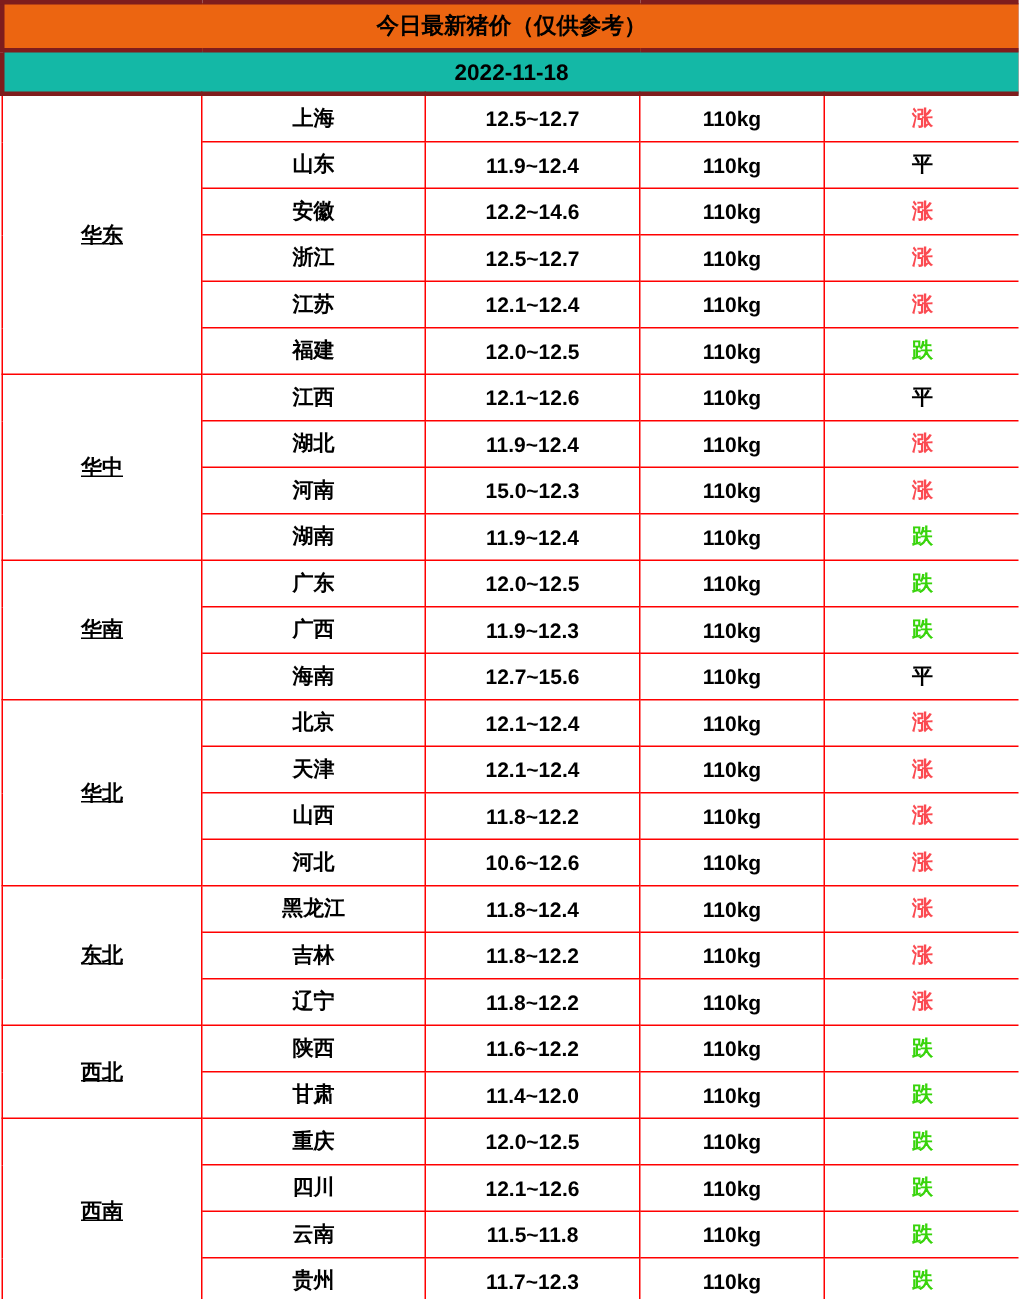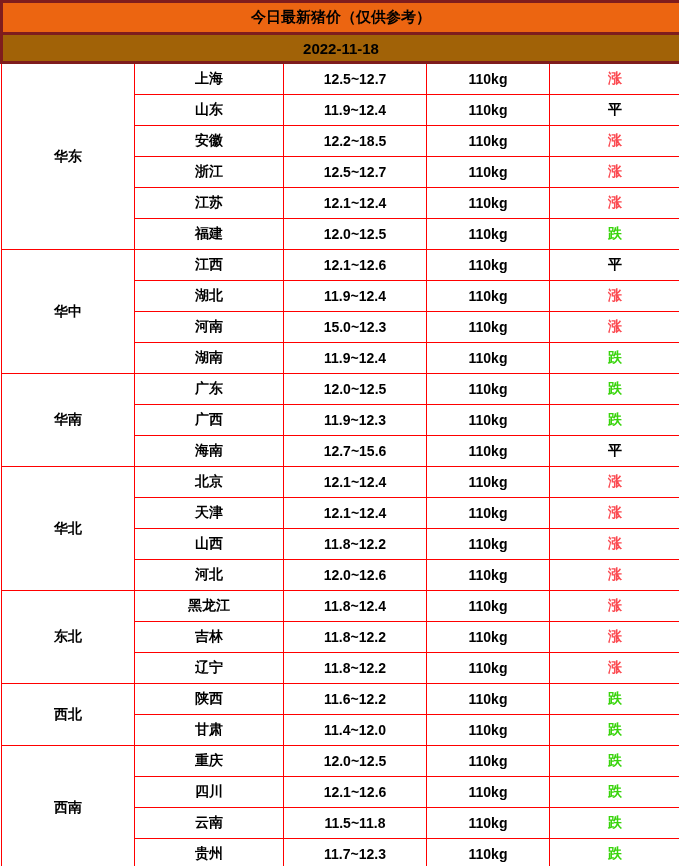--- a/index.html
+++ b/index.html
@@ -2,60 +2,60 @@
 <html><head>
 <meta charset="utf-8">
 <style>
   html,body{margin:0;padding:0;background:#ffffff;}
   body{width:679px;font-family:"Liberation Sans","DejaVu Sans",sans-serif;-webkit-font-smoothing:antialiased;}
   table{width:679px;border-collapse:collapse;table-layout:fixed;}
   td,th{border:1px solid #ff0000;text-align:center;vertical-align:middle;font-weight:bold;color:#000;padding:0;}
   tr.title-row th{height:29px;font-size:15px;}
   tr.date-row th{height:26px;font-size:15px;}
   tbody td{height:30px;font-size:14px;background:#ffffff;}
-  td.region{font-size:14px;}
+  td.region{font-size:14px;text-decoration:underline;}
   td.trend{font-size:14px;}
   .hdr{border:3px solid #7f1d1d;}
 </style>
 </head>
 <body>
 
 <table>
   <colgroup>
     <col style="width:133px">
       <col style="width:149px">
       <col style="width:143px">
       <col style="width:123px">
       <col style="width:131px">
   </colgroup>
   <thead>
     <tr class="title-row">
       <th class="hdr" colspan="5" style="background: rgb(236, 101, 17);">今日最新猪价（仅供参考）</th>
     </tr>
     <tr class="date-row">
-      <th class="hdr" colspan="5" style="background: #a16207;">2022-11-18</th>
+      <th class="hdr" colspan="5" style="background: #14b8a6;">2022-11-18</th>
     </tr>
   </thead>
   <tbody>
       <tr>
         <td rowspan="6" class="region">华东</td>
         <td>上海</td>
         <td>12.5~12.7</td>
         <td>110kg</td>
         <td class="trend" style="color: rgb(251, 74, 81);">涨</td>
       </tr>
       <tr>
         <td>山东</td>
         <td>11.9~12.4</td>
         <td>110kg</td>
         <td class="trend" style="color: rgb(0, 0, 0);">平</td>
       </tr>
       <tr>
         <td>安徽</td>
-        <td>12.2~18.5</td>
+        <td>12.2~14.6</td>
         <td>110kg</td>
         <td class="trend" style="color: rgb(251, 74, 81);">涨</td>
       </tr>
       <tr>
         <td>浙江</td>
         <td>12.5~12.7</td>
         <td>110kg</td>
         <td class="trend" style="color: rgb(251, 74, 81);">涨</td>
       </tr>
       <tr>
@@ -128,21 +128,21 @@
         <td class="trend" style="color: rgb(251, 74, 81);">涨</td>
       </tr>
       <tr>
         <td>山西</td>
         <td>11.8~12.2</td>
         <td>110kg</td>
         <td class="trend" style="color: rgb(251, 74, 81);">涨</td>
       </tr>
       <tr>
         <td>河北</td>
-        <td>12.0~12.6</td>
+        <td>10.6~12.6</td>
         <td>110kg</td>
         <td class="trend" style="color: rgb(251, 74, 81);">涨</td>
       </tr>
       <tr>
         <td rowspan="3" class="region">东北</td>
         <td>黑龙江</td>
         <td>11.8~12.4</td>
         <td>110kg</td>
         <td class="trend" style="color: rgb(251, 74, 81);">涨</td>
       </tr>

